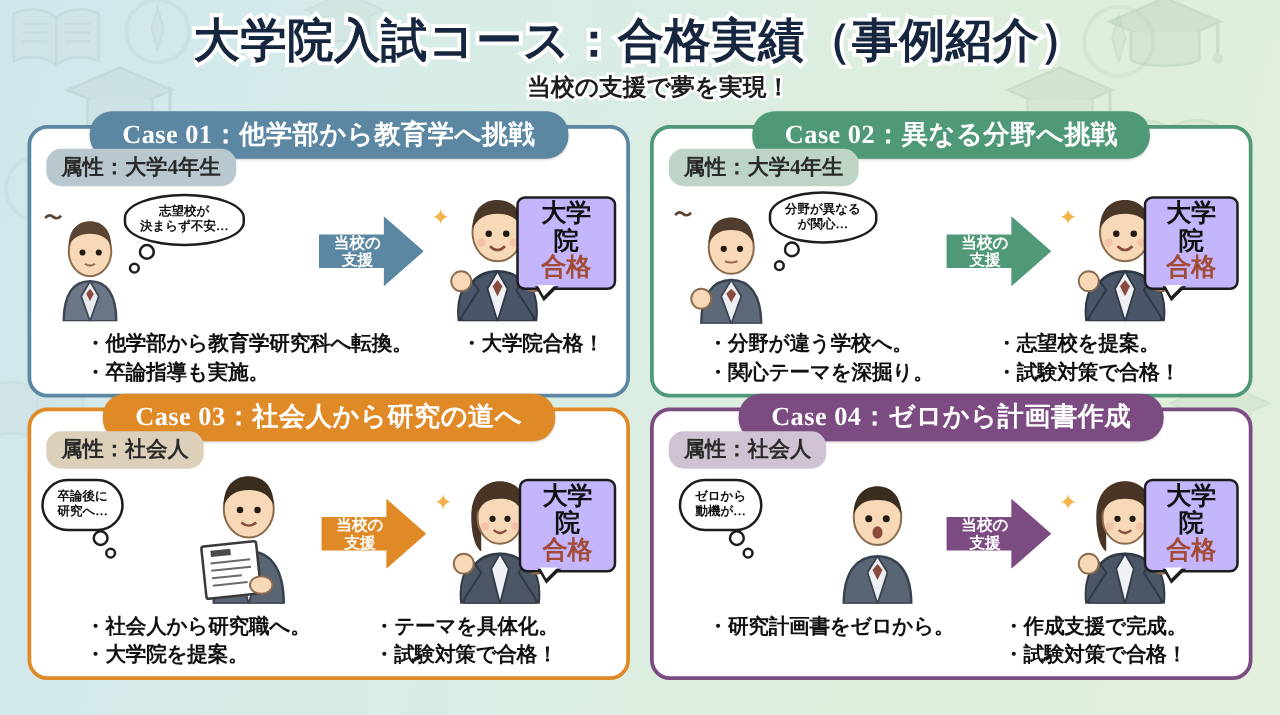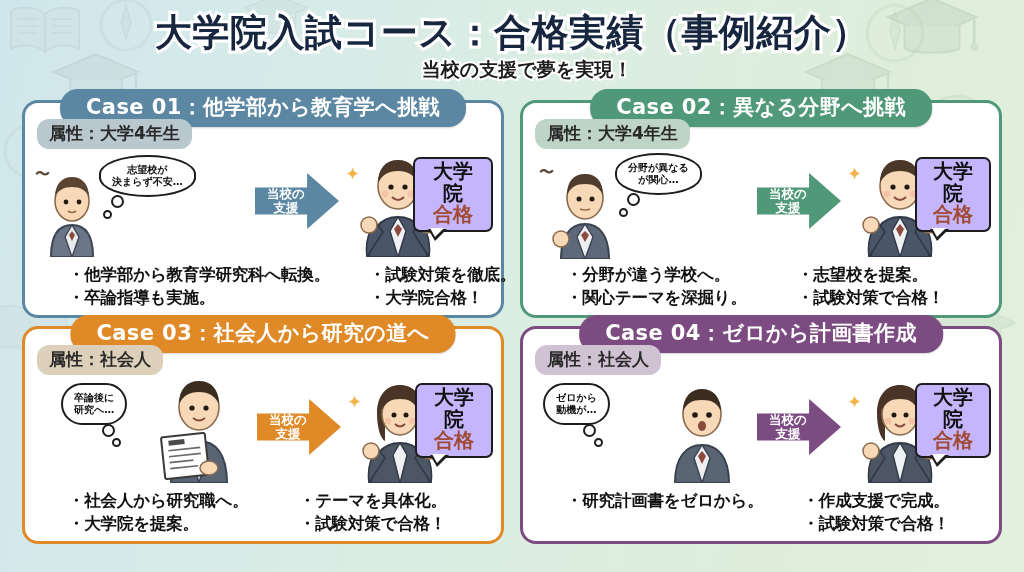--- a/index.html
+++ b/index.html
@@ -32,21 +32,21 @@
     -webkit-text-stroke:4px #ffffff;
     paint-order:stroke fill;
     padding-left:30px;
   }
   
   .grid{
     position:absolute;left:22px;top:100px;
     width:940px;display:grid;
     grid-template-columns:482px 482px;
     grid-template-rows:218px 218px;
-    column-gap:16px;row-gap:8px;
+    column-gap:16px;row-gap:8px;font-family:Liberation Serif, serif;
   }
   .card{
     position:relative;
     background:#ffffff;
     border-radius:16px;
     border:3px solid var(--accent);
     box-sizing:border-box;
     padding-top:26px;
     overflow:visible;
   }
@@ -294,21 +294,20 @@
           <span class="bt"></span>
         </div>
       </div>
 
       <div class="bullets">
         <div class="bcol">
           <div class="bullet">・他学部から教育学研究科へ転換。</div>
           <div class="bullet">・卒論指導も実施。</div>
         </div>
         <div class="bcol">
-          <div class="bullet">・試験対策を徹底。</div>
           <div class="bullet">・大学院合格！</div>
         </div>
       </div>
     </div>
 
     <div class="card" style="--accent:#4f9878;--pill:#bed4c6;">
       <div class="card-header">Case 02：異なる分野へ挑戦</div>
       <div class="attr-pill">属性：大学4年生</div>
 
       <div class="scene">
@@ -374,21 +373,21 @@
           <div class="bullet">・試験対策で合格！</div>
         </div>
       </div>
     </div>
 
     <div class="card" style="--accent:#e08a27;--pill:#ddd0bb;">
       <div class="card-header">Case 03：社会人から研究の道へ</div>
       <div class="attr-pill">属性：社会人</div>
 
       <div class="scene">
-        <div class="bubble cloud" style="left:28px;top:14px;">
+        <div class="bubble cloud" style="left:0;top:14px;">
           <span>卒論後に</span><br>
           <span>研究へ…</span>
           <span class="tail t1" style="left:auto;right:10px;"></span>
           <span class="tail t2" style="left:auto;right:4px;"></span>
         </div>
 
         <div class="person" style="left:118px;top:4px;">
           <svg width="96" height="110" viewBox="0 0 96 110">
             <path d="M20 110c0-30 12-42 28-42s28 12 28 42z" fill="#5a6574" stroke="#38414e" stroke-width="2"></path>
             <path d="M48 68l-8 13 8 29 8-29z" fill="#edeff3" stroke="#38414e" stroke-width="1.4"></path>

